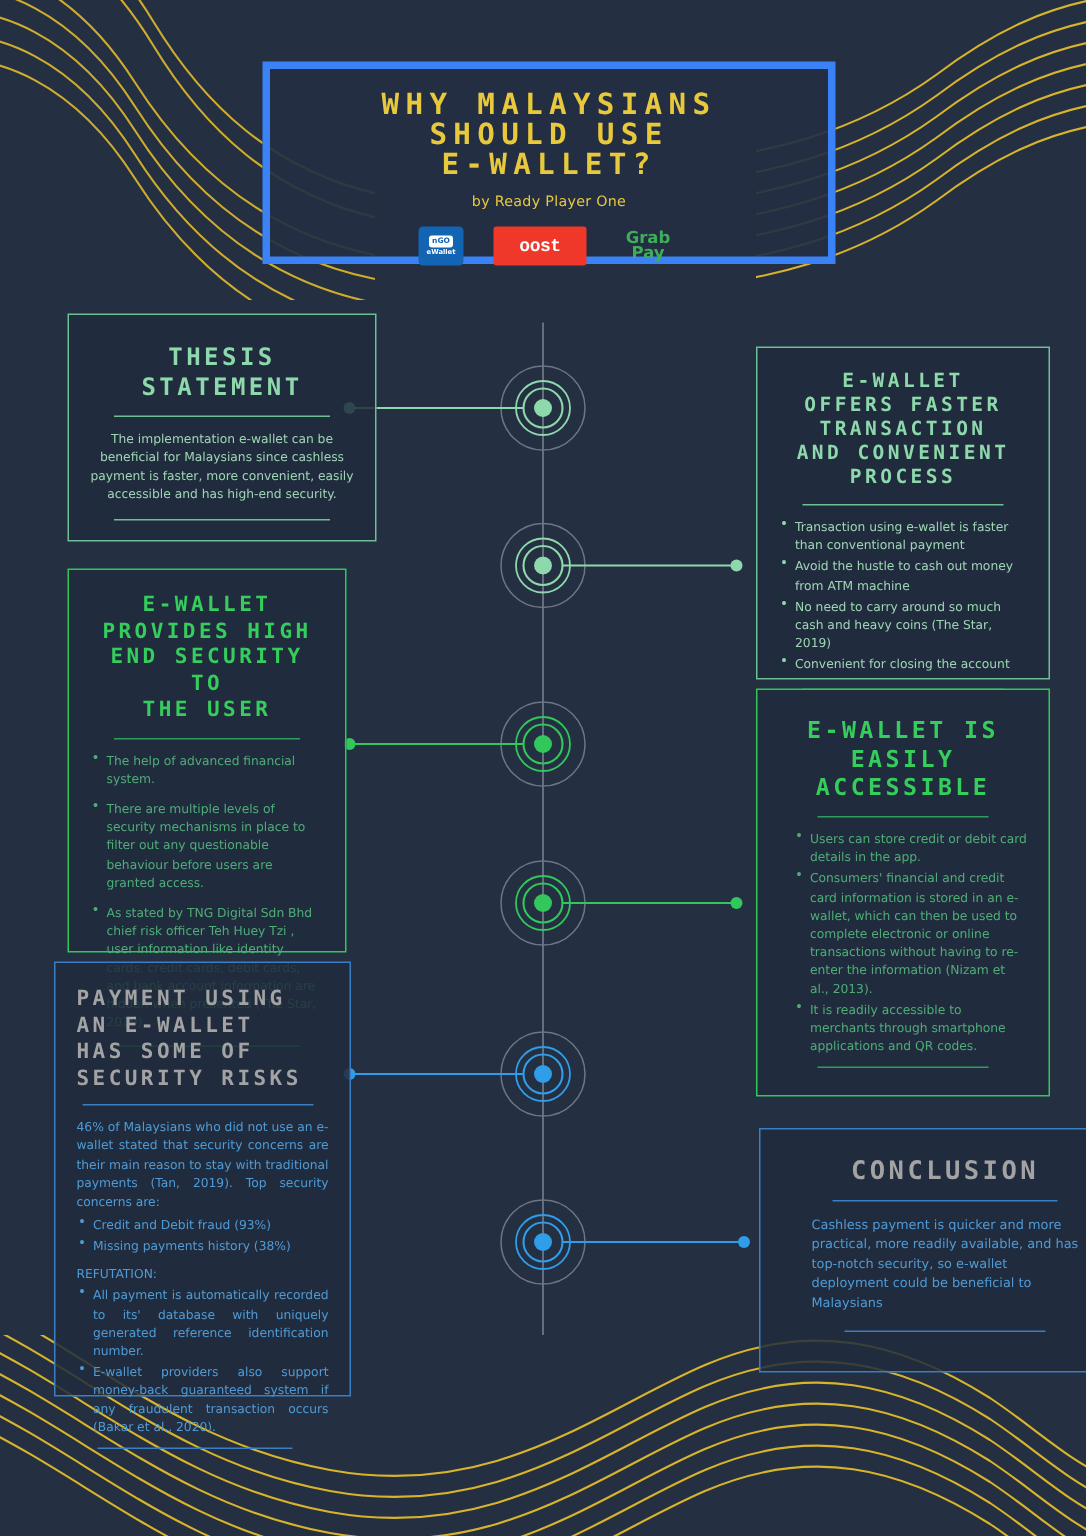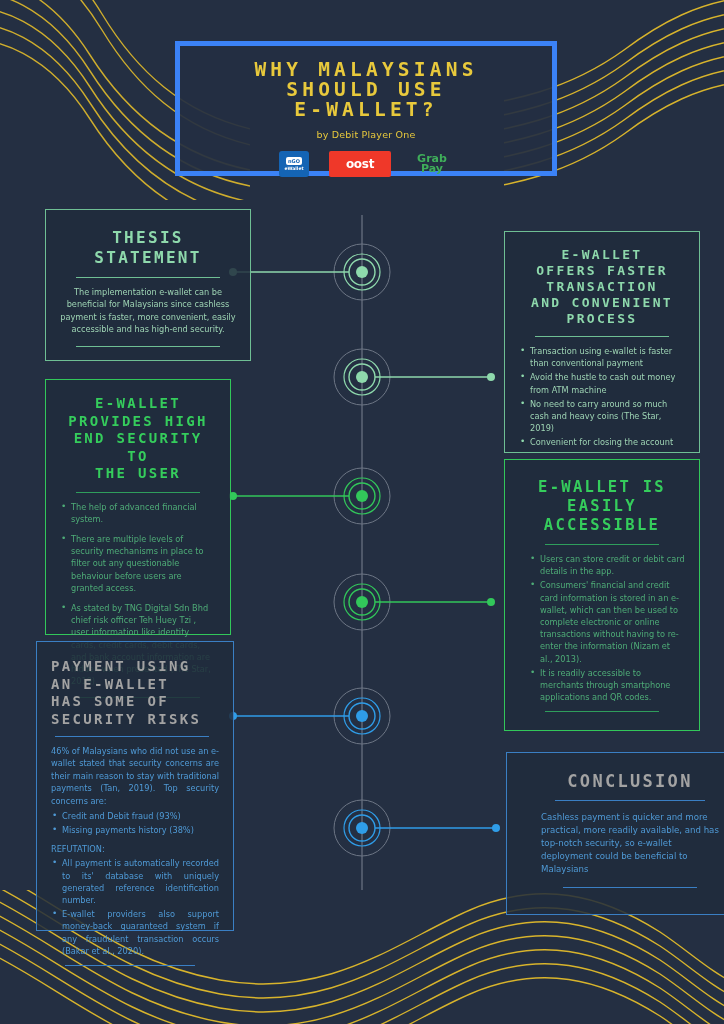--- a/index.html
+++ b/index.html
@@ -30,21 +30,21 @@
   #logo-row { display:flex; justify-content:center; gap:20px; margin-top:11px; }
   .logo { height:26px; display:flex; align-items:center; justify-content:center; }
   #logo-tng {
     width:30px; background:#1464b4; border-radius:3px; flex-direction:column;
     color:#fff; font-size:6px; font-weight:bold; line-height:6px;
   }
   #logo-tng .tngbox{ background:#fff; color:#1464b4; border-radius:2px; padding:1px 2px; font-size:5px;}
   #logo-tng .tngsub{ font-size:4.5px; margin-top:1px;}
   #logo-boost {
     width:62px; background:#ef3829; border-radius:2px;
-    color:#fff; font-size:12px; font-weight:bold; letter-spacing:-.3px;
+    color:#fff; font-size:12px; font-weight:bold; letter-spacing:-.3px;font-family:Liberation Mono, monospace;
   }
   #logo-grab {
     width:42px; color:#3fae5a; font-size:11px; font-weight:bold;
     line-height:10px; text-align:center; flex-direction:column;
   }
 
   
   #timeline { position:absolute; left:0; top:200px; width:724px; height:700px; }
 
   
@@ -138,21 +138,21 @@
     <path d="M-20 58 C 60 96, 120 156, 220 174 C 330 194, 400 134, 470 104 C 540 74, 600 88, 660 126 C 690 146, 710 166, 740 180"></path>
     <path d="M-20 -12 C 60 26, 120 86, 220 104 C 330 124, 400 64, 470 34 C 540 4, 600 18, 660 56 C 690 76, 710 96, 740 110"></path>
     <path d="M-20 -26 C 60 12, 120 72, 220 90 C 330 110, 400 50, 470 20 C 540 -10, 600 4, 660 42 C 690 62, 710 82, 740 96"></path>
   </g>
 </svg>
 
 <div id="header-card">
   <div id="header-title">WHY MALAYSIANS
 SHOULD USE
 E-WALLET?</div>
-  <div id="header-byline">by Debit Player One</div>
+  <div id="header-byline">by Ready Player One</div>
   <div id="logo-row">
     <div class="logo" id="logo-tng">
       <div class="tngbox">nGO</div>
       <div class="tngsub">eWallet</div>
     </div>
     <div class="logo" id="logo-boost">
       <span>oost</span>
     </div>
     <div class="logo" id="logo-grab">
       <span>Grab</span>

